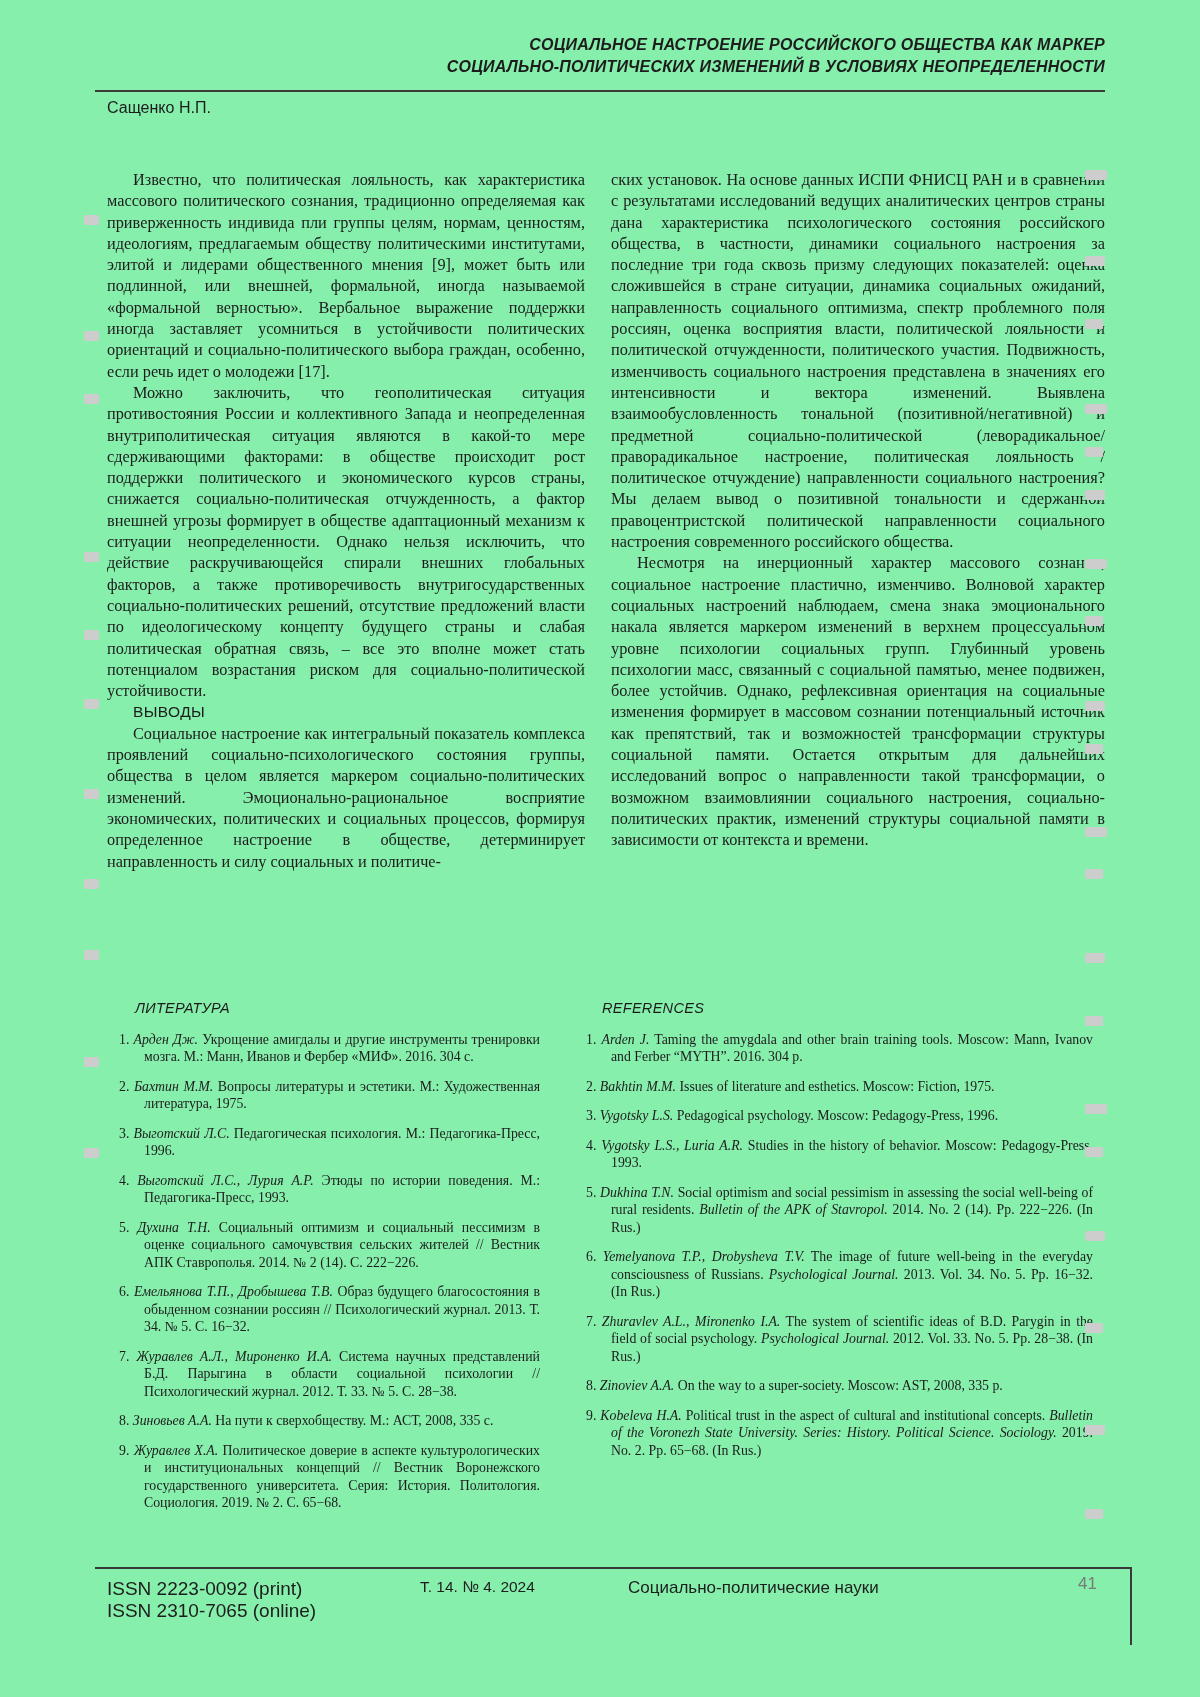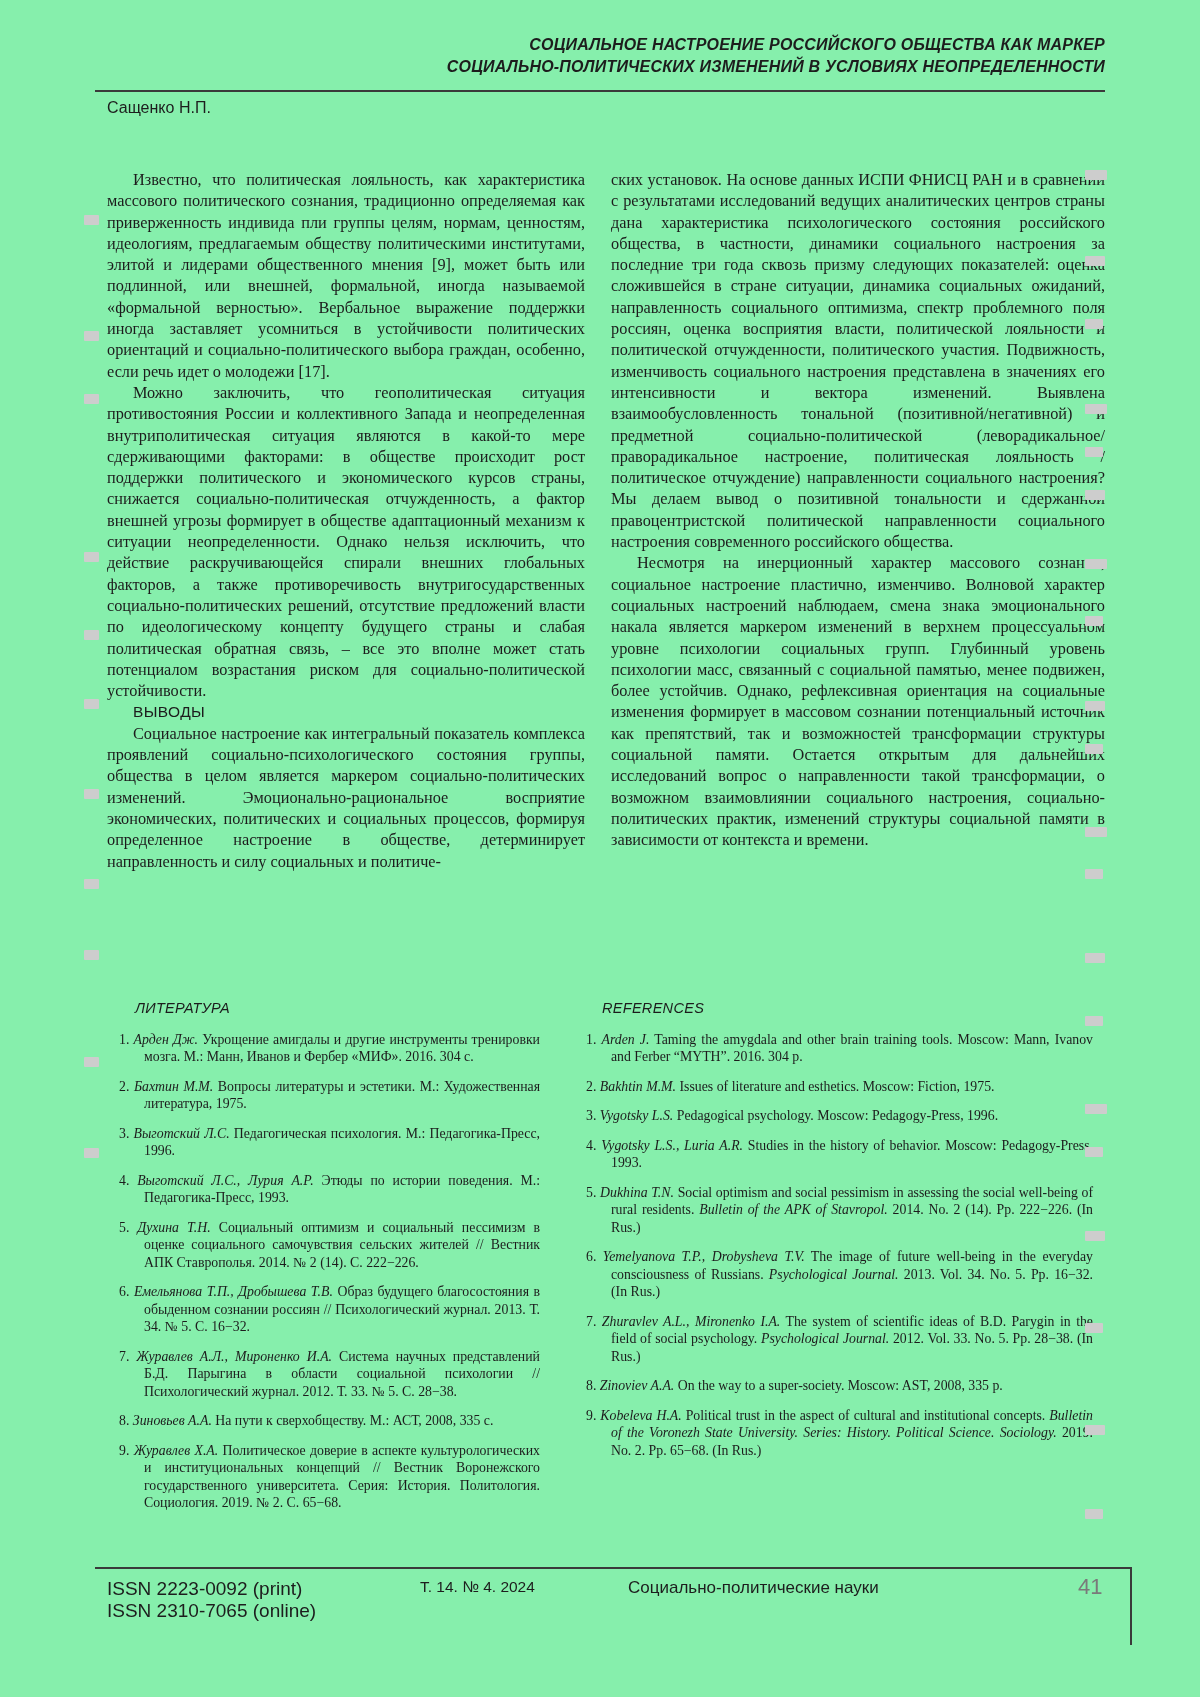--- a/index.html
+++ b/index.html
@@ -55,21 +55,21 @@
   .volume {
     position:absolute; top:1578px; left:420px;
     font-family:"Liberation Sans", sans-serif; font-size:15.5px; color:#1d1d1d;
   }
   .journal-name {
     position:absolute; top:1578px; left:628px;
     font-family:"Liberation Sans", sans-serif; font-size:17px; color:#1d1d1d;
   }
   .page-number {
     position:absolute; top:1574px; left:1078px;
-    font-family:"Liberation Sans", sans-serif; font-size:22px; color:#7a7a7a;
+    font-family:"Liberation Sans", sans-serif; font-size:17px; color:#7a7a7a;
   }
   
   .artifact { position:absolute; width:20px; height:10px; background:#cdcdcd; border-radius:1px; }
 </style>
 </head>
 <body>
 
 <div class="page">
 
   <div class="header-title">

